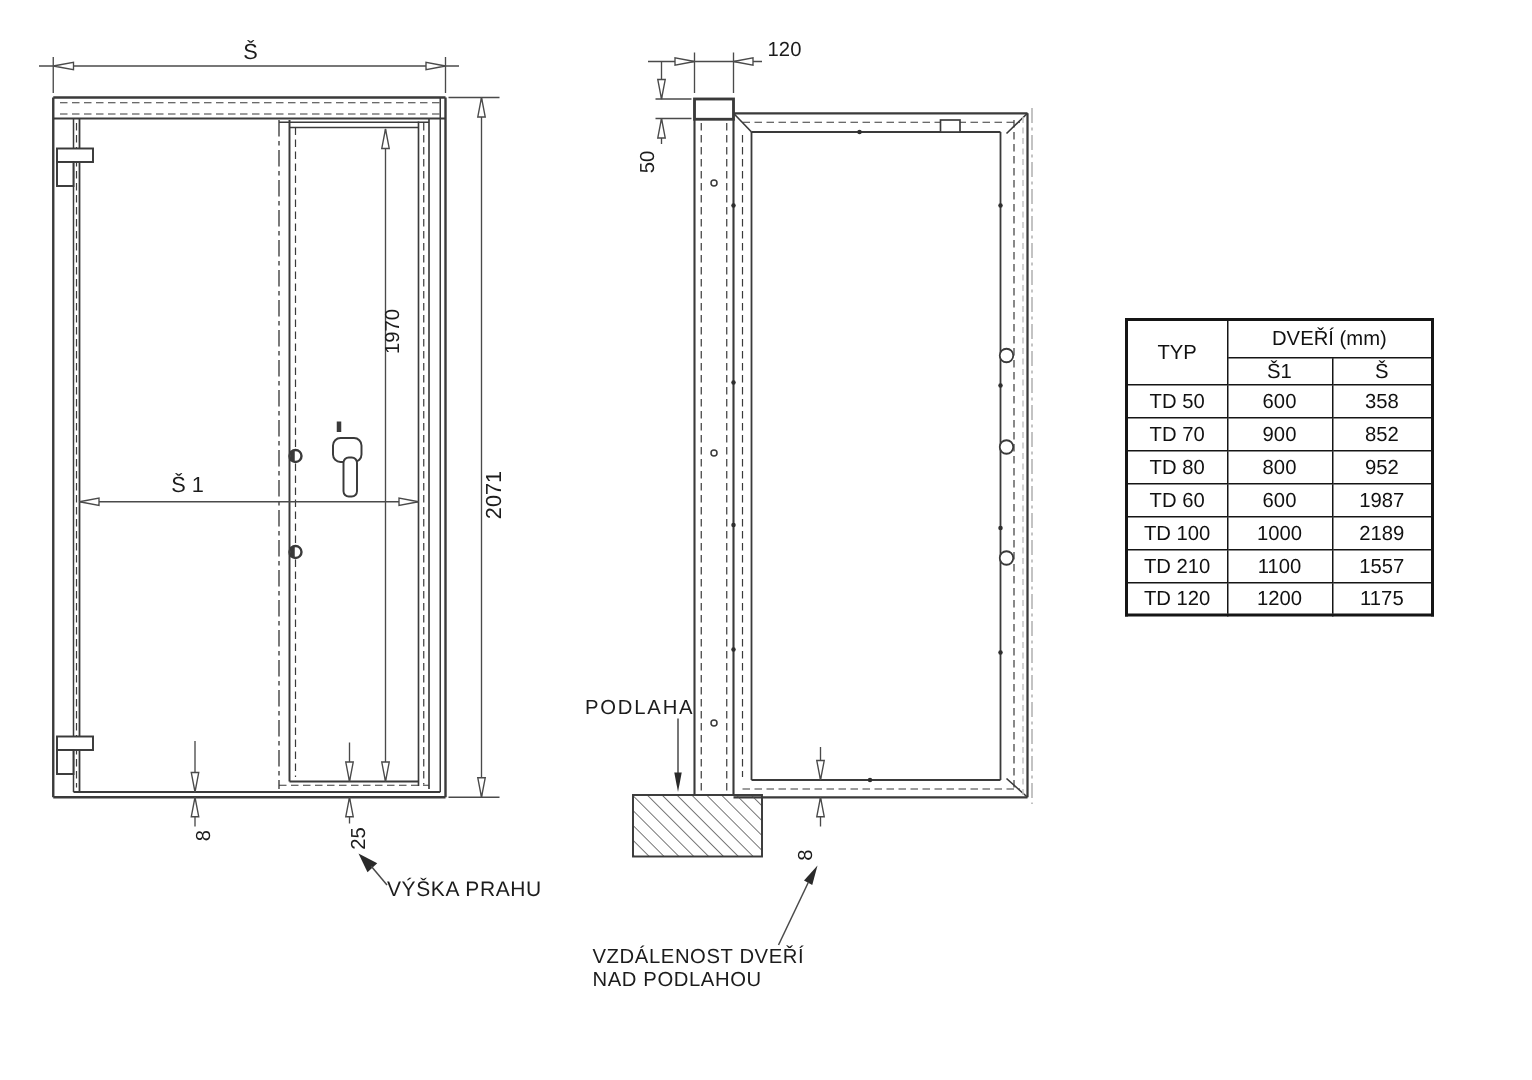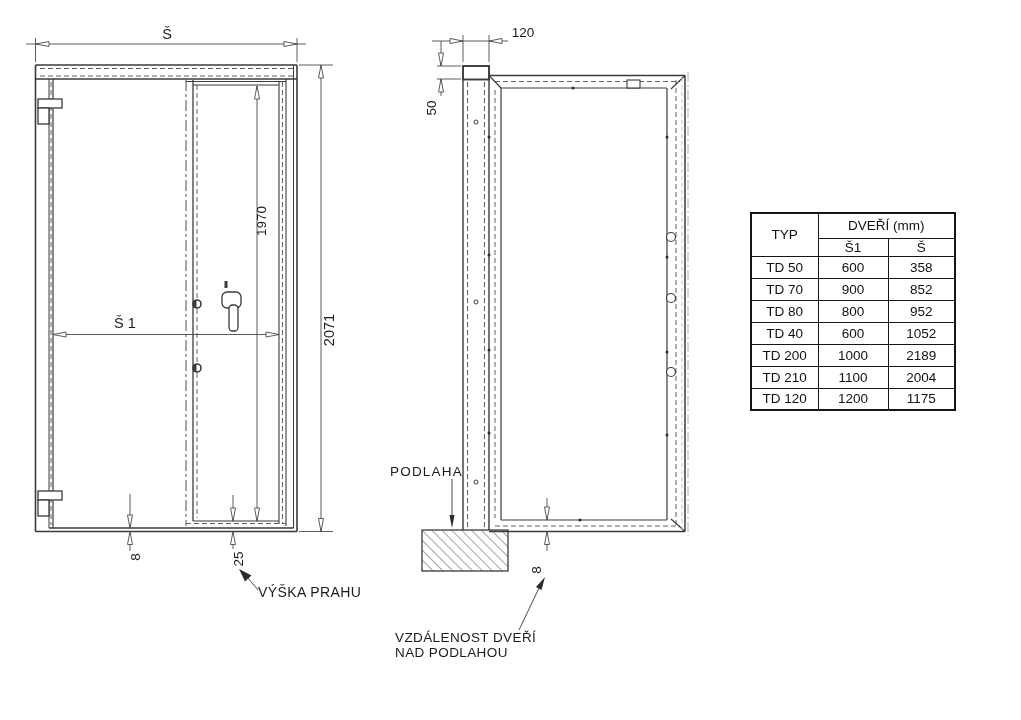--- a/index.html
+++ b/index.html
@@ -253,33 +253,33 @@
       <td>TD 70</td>
       <td>900</td>
       <td>852</td>
     </tr>
     <tr>
       <td>TD 80</td>
       <td>800</td>
       <td>952</td>
     </tr>
     <tr>
-      <td>TD 40</td>
+      <td>TD 60</td>
       <td>600</td>
-      <td>1052</td>
-    </tr>
-    <tr>
-      <td>TD 200</td>
+      <td>1987</td>
+    </tr>
+    <tr>
+      <td>TD 100</td>
       <td>1000</td>
       <td>2189</td>
     </tr>
     <tr>
       <td>TD 210</td>
       <td>1100</td>
-      <td>2004</td>
+      <td>1557</td>
     </tr>
     <tr>
       <td>TD 120</td>
       <td>1200</td>
       <td>1175</td>
     </tr>
   </tbody>
 </table>
 </div>
 

